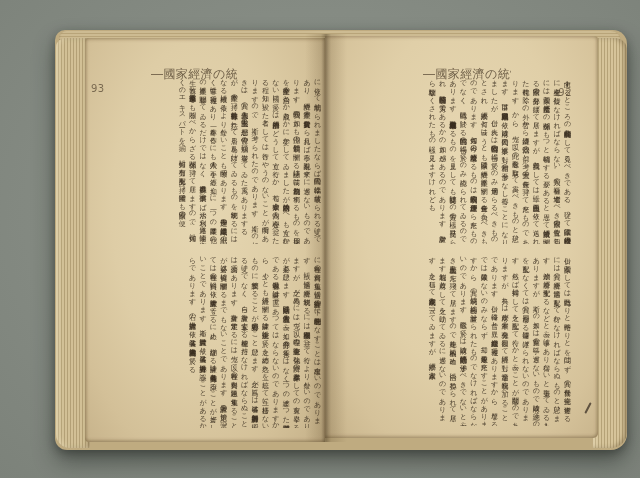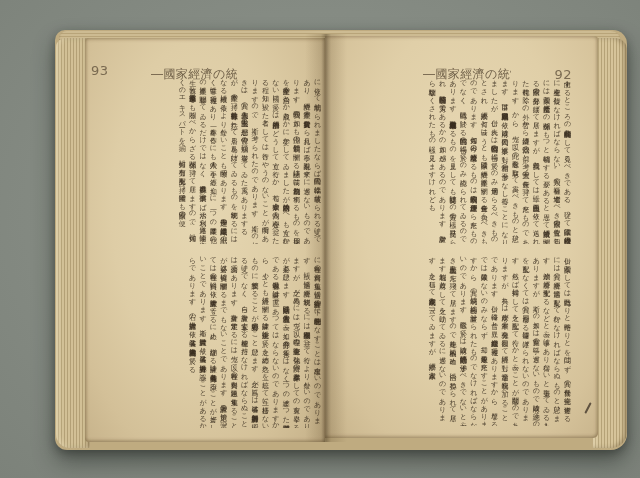--- a/index.html
+++ b/index.html
@@ -54,22 +54,23 @@
     background:radial-gradient(ellipse at 52% 40%, #e8d9b4 0%, #e0cfa8 52%, #d5c29a 80%, #c6b28a 100%);
     border-radius:0 4px 5px 0;
     box-shadow:inset 0 2px 3px rgba(90,70,40,.22), inset 0 -2px 3px rgba(90,70,40,.3), inset -2px 0 3px rgba(120,95,55,.22);
   }
   .gutter{
     position:absolute;left:250px;top:4px;width:42px;height:408px;
     background:linear-gradient(to right, rgba(80,60,30,0) 0%, rgba(80,60,30,.18) 38%, rgba(55,40,18,.42) 50%, rgba(80,60,30,.18) 62%, rgba(80,60,30,0) 100%);
     pointer-events:none;z-index:5;
   }
   .folio{
-    position:absolute;font-size:13px;color:rgba(90,75,55,.75);
+    position:absolute;font-size:10px;color:rgba(90,75,55,.75);
     letter-spacing:.5px;
+    margin-top:20px;
   }
   .folio-left{left:6px;top:25px;}
   .folio-right{right:26px;top:31px;text-align:right;}
   .running-head{
     position:absolute;font-size:12px;color:rgba(82,68,48,.8);
     letter-spacing:.4px;white-space:nowrap;overflow:hidden;
   }
   .rh-left{left:66px;top:28px;width:86px;text-align:center;}
   .rh-right{left:98px;top:30px;width:88px;text-align:center;}
   .vtext{

